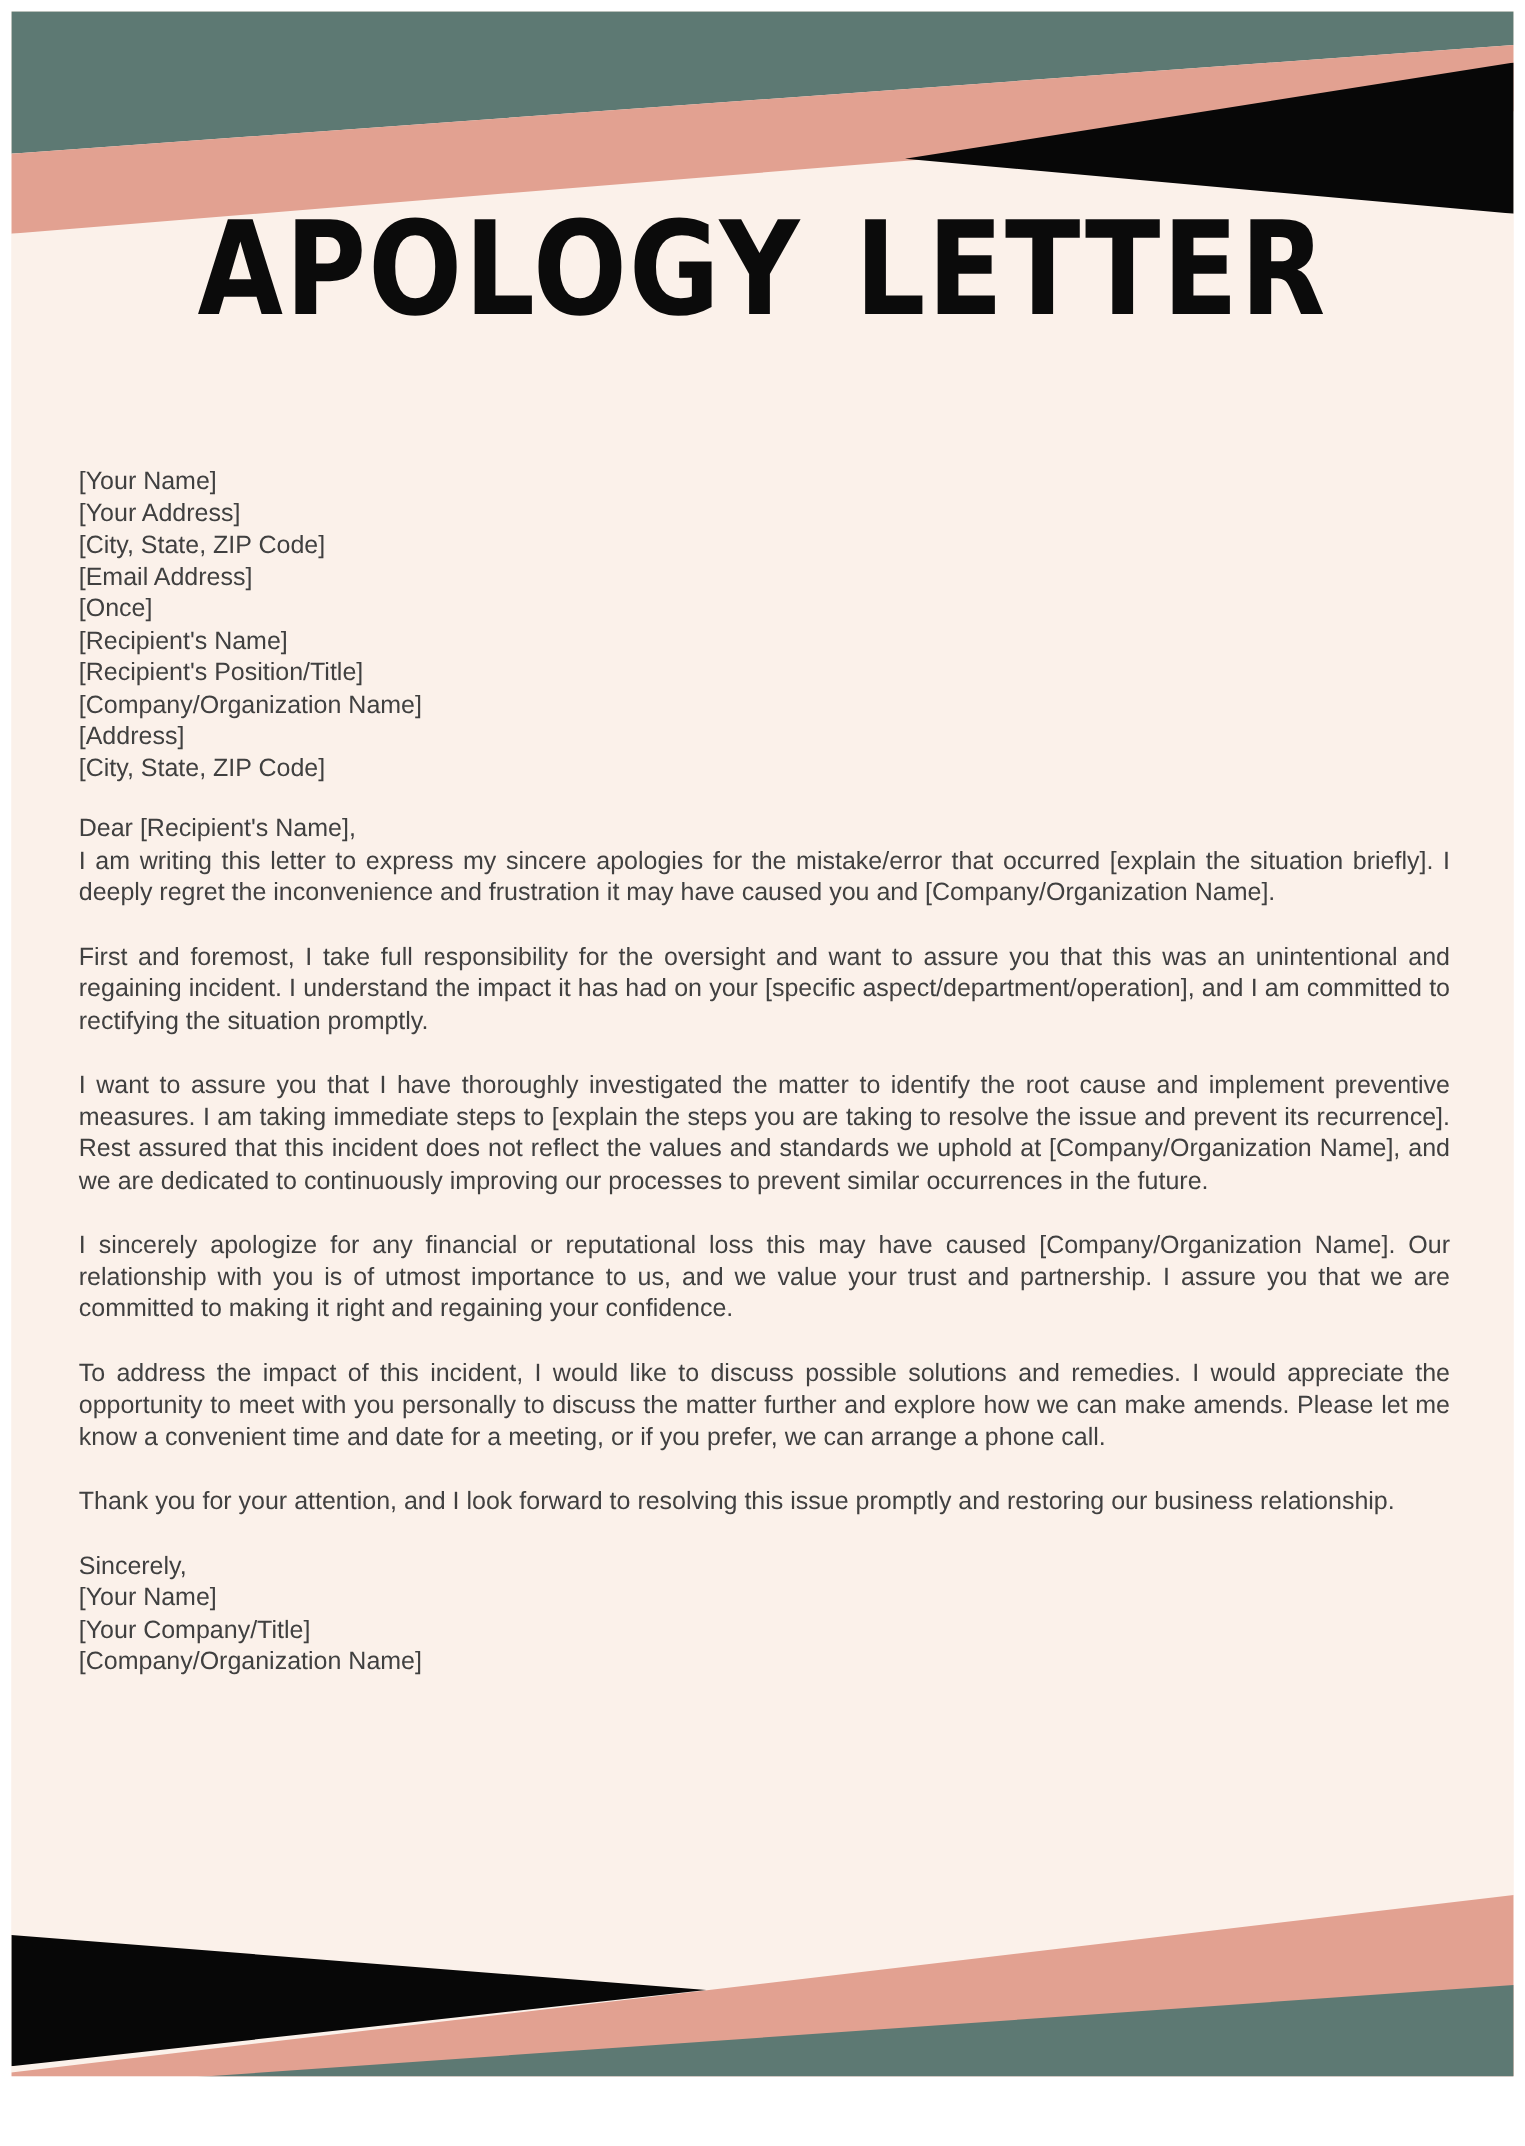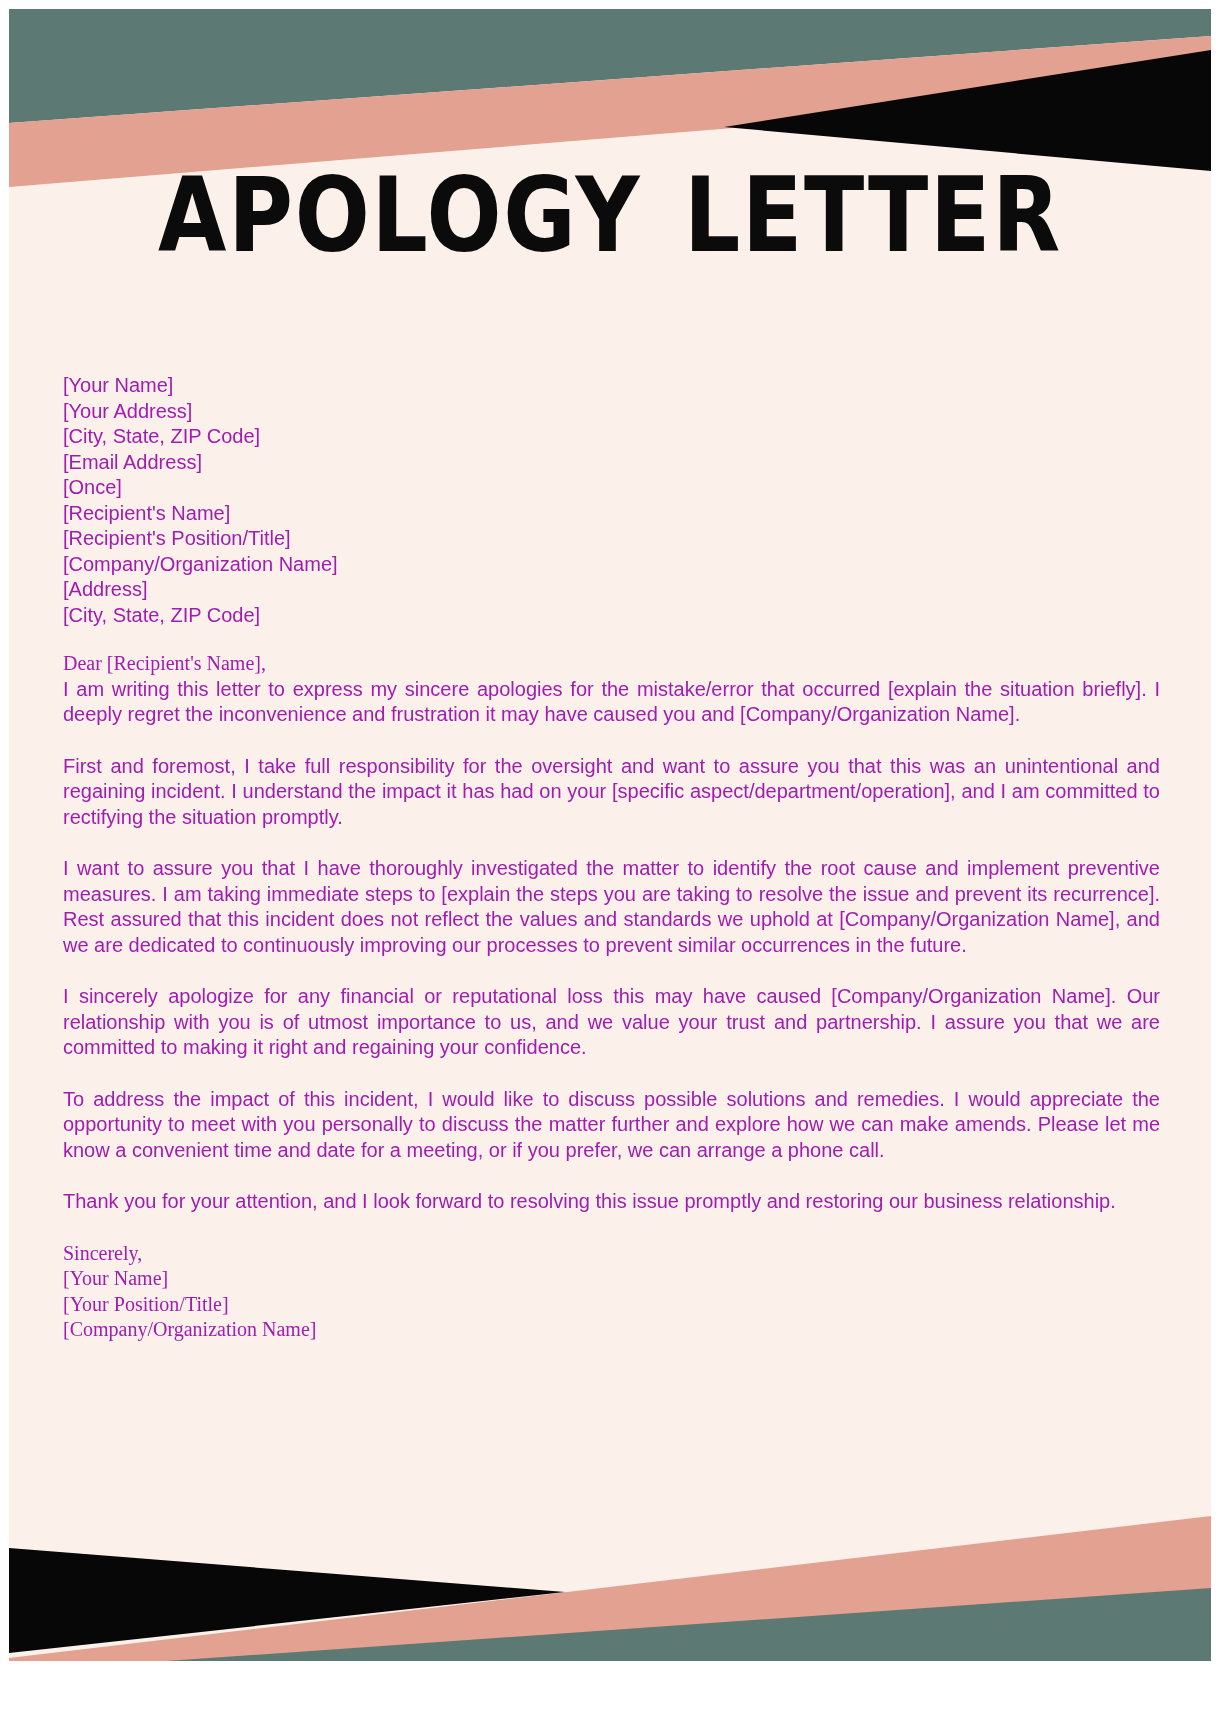--- a/index.html
+++ b/index.html
@@ -50,32 +50,32 @@
     white-space: nowrap;
   }
 
   .letter-body {
     position: absolute;
     left: 54px; top: 364px;
     width: 1097px;
     font-family: "Liberation Sans", sans-serif;
     font-size: 20px;
     line-height: 25.5px;
-    color: #a21caf;
+    color: #404040;
   }
   .addr-line { text-align: left; }
   .block { margin: 0; padding: 0; }
   .dear-block { margin-top: 23px; }
   .para-block { margin-top: 26px; }
   .para {
     margin: 0;
     text-align: justify;
     text-justify: inter-word;
   }
-  .line { text-align: left; font-family: Liberation Serif, serif; }
+  .line { text-align: left; }
 </style>
 </head>
 <body>
 
 <div class="page">
   <div class="canvas">
 
     <div class="shape teal shape-teal-top"></div>
     <div class="shape salmon shape-pink-top"></div>
     <div class="shape blackshape shape-black-top"></div>
@@ -122,19 +122,19 @@
         <p class="para">To address the impact of this incident, I would like to discuss possible solutions and remedies. I would appreciate the opportunity to meet with you personally to discuss the matter further and explore how we can make amends. Please let me know a convenient time and date for a meeting, or if you prefer, we can arrange a phone call.</p>
       </div>
 
       <div class="block para-block">
         <p class="para">Thank you for your attention, and I look forward to resolving this issue promptly and restoring our business relationship.</p>
       </div>
 
       <div class="block para-block">
         <div class="line">Sincerely,</div>
         <div class="line">[Your Name]</div>
-        <div class="line">[Your Position/Title]</div>
+        <div class="line">[Your Company/Title]</div>
         <div class="line">[Company/Organization Name]</div>
       </div>
 
     </div>
   </div>
 </div>
 
 </body></html>

